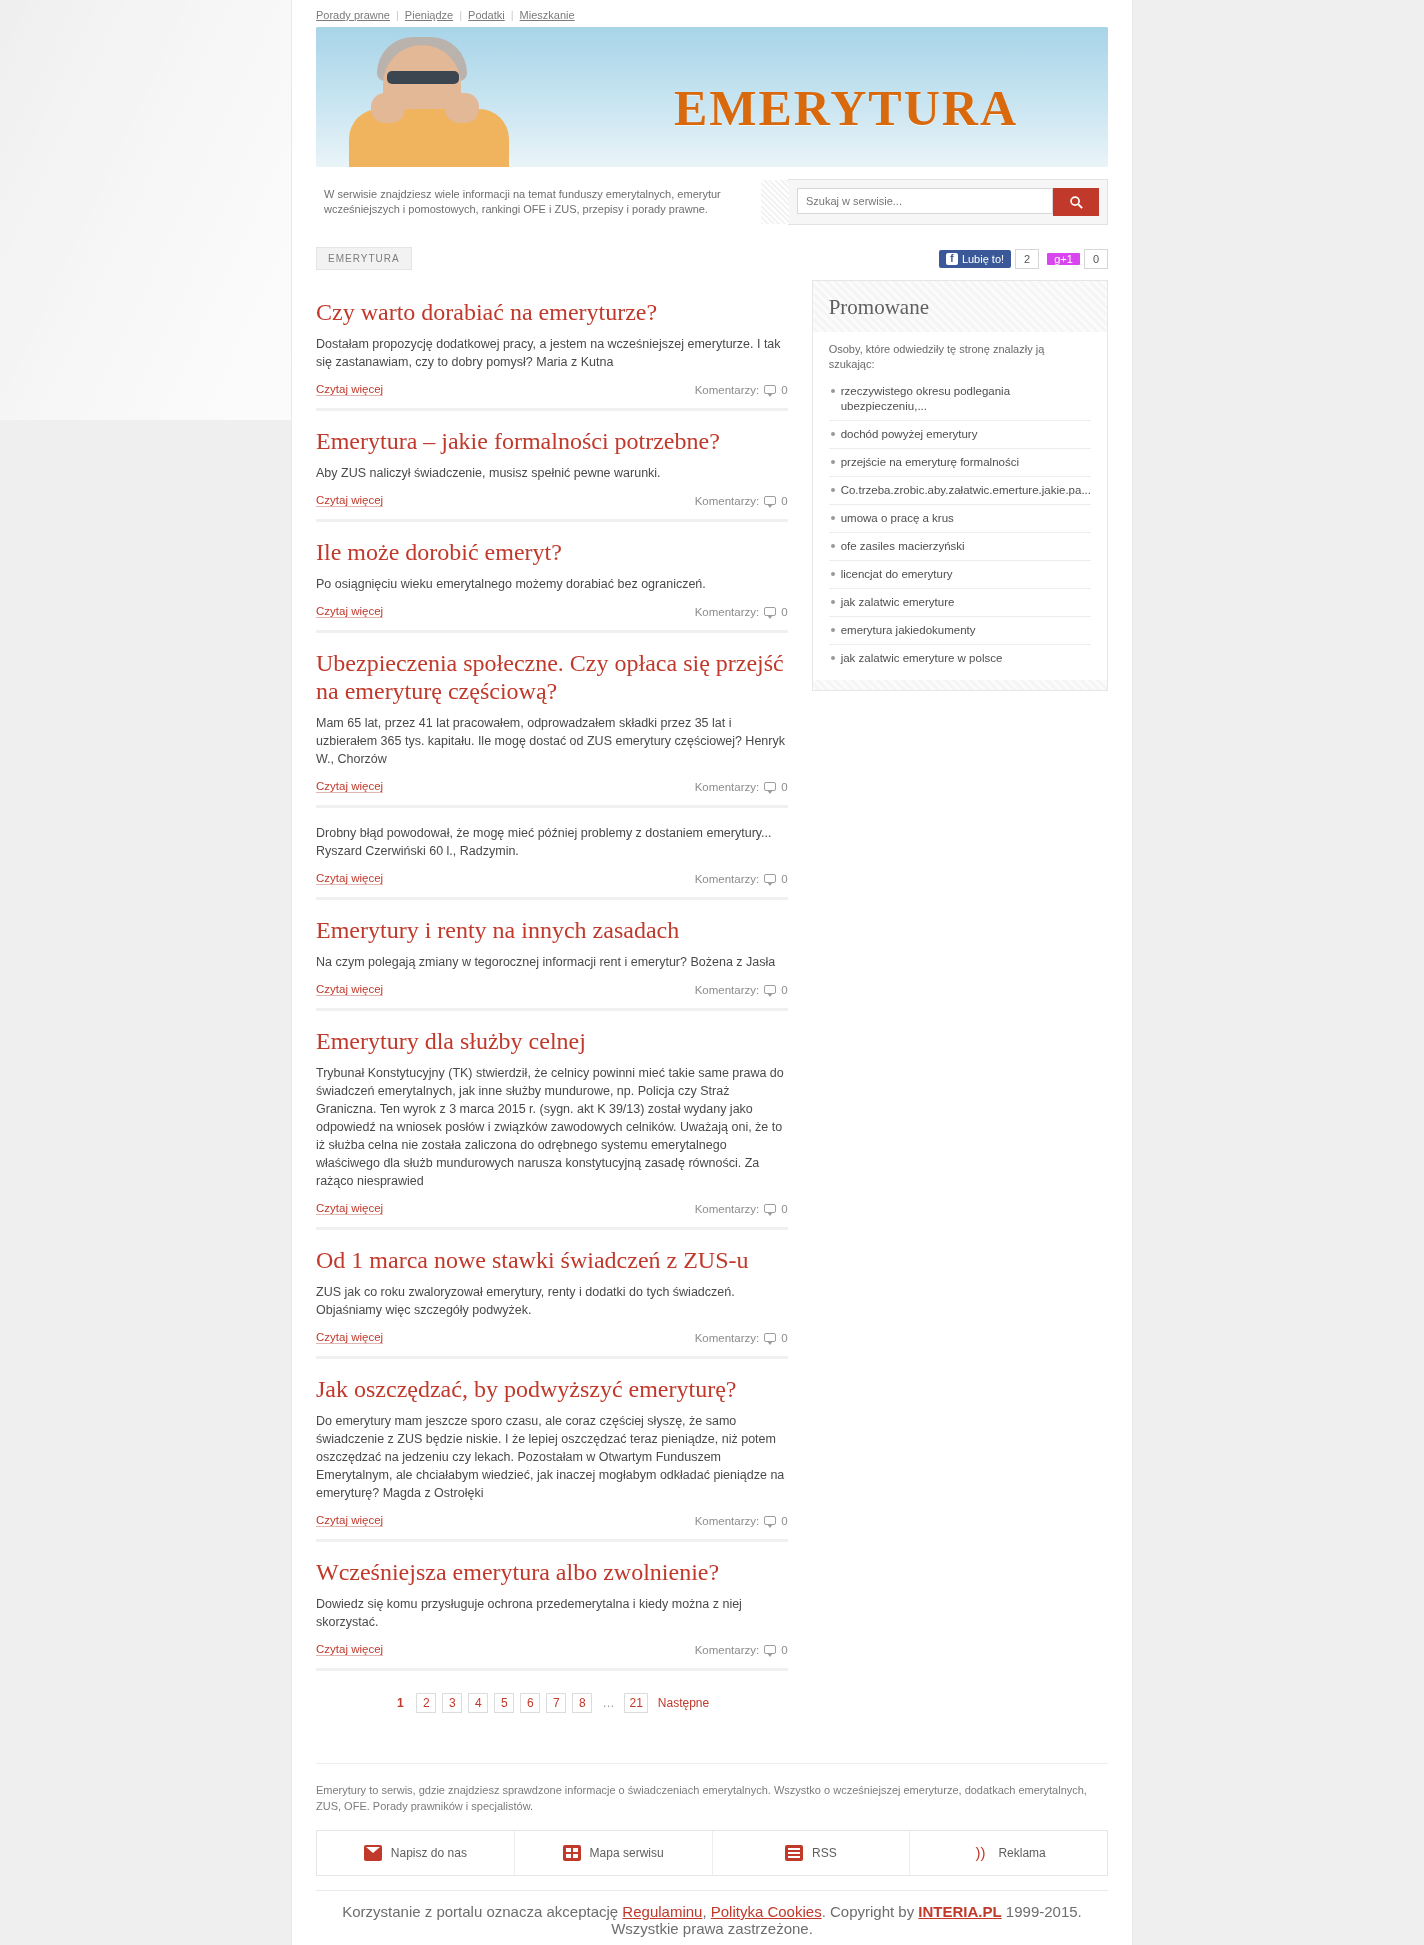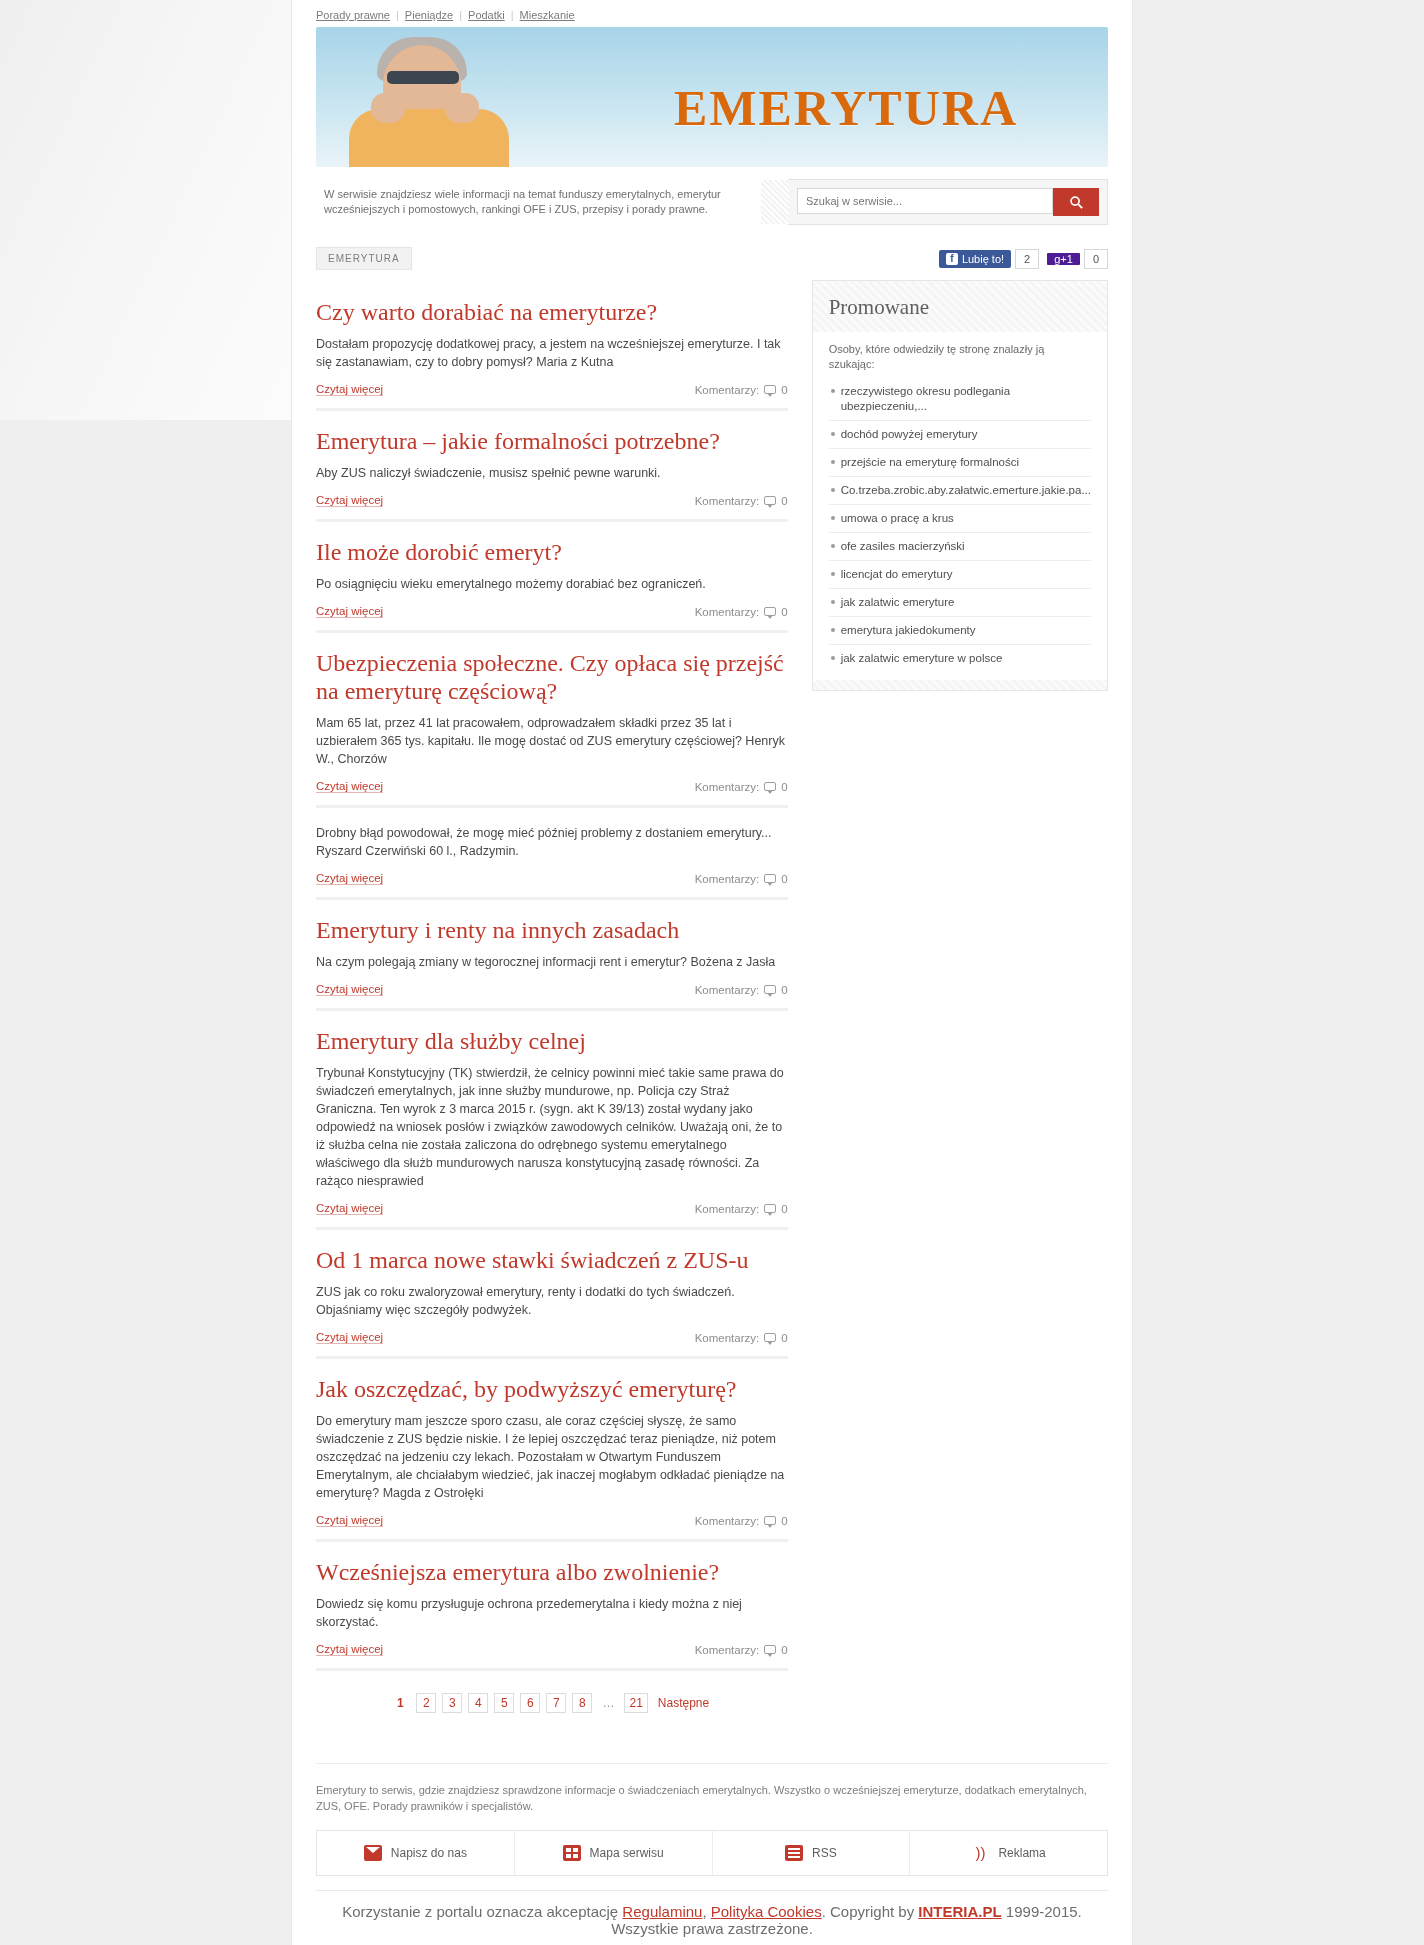--- a/index.html
+++ b/index.html
@@ -194,21 +194,21 @@
   }
   .count-box {
     border: 1px solid #d7d7d7;
     background: #fff;
     font-size: 11px;
     color: #555;
     padding: 3px 8px;
     margin-left: 4px;
   }
   .gplus {
-    background: #4c1d95;
+    background: #d946ef;
     color: #fff;
     font-size: 11px;
     padding: 0 7px;
     margin-left: 8px;
     border-radius: 1px;
   }
 
   
   .main {
     display: flex;

